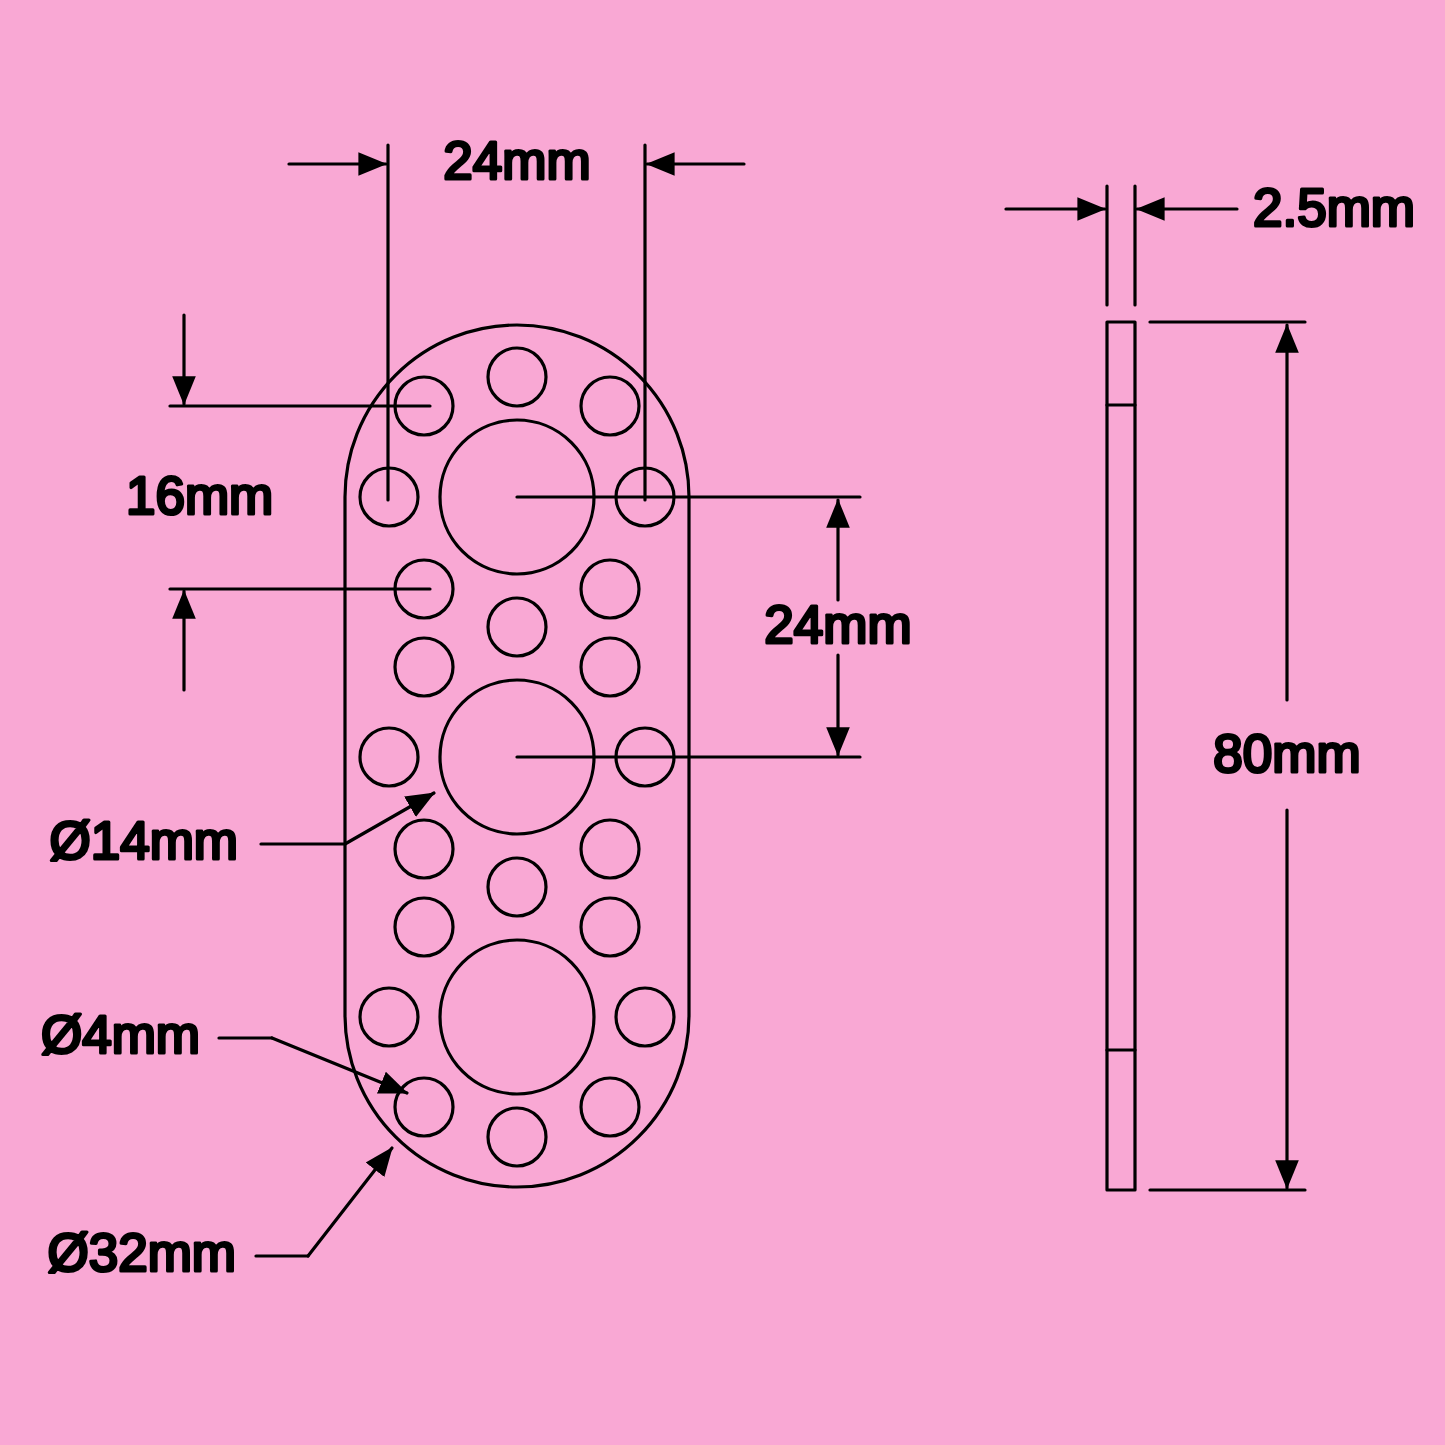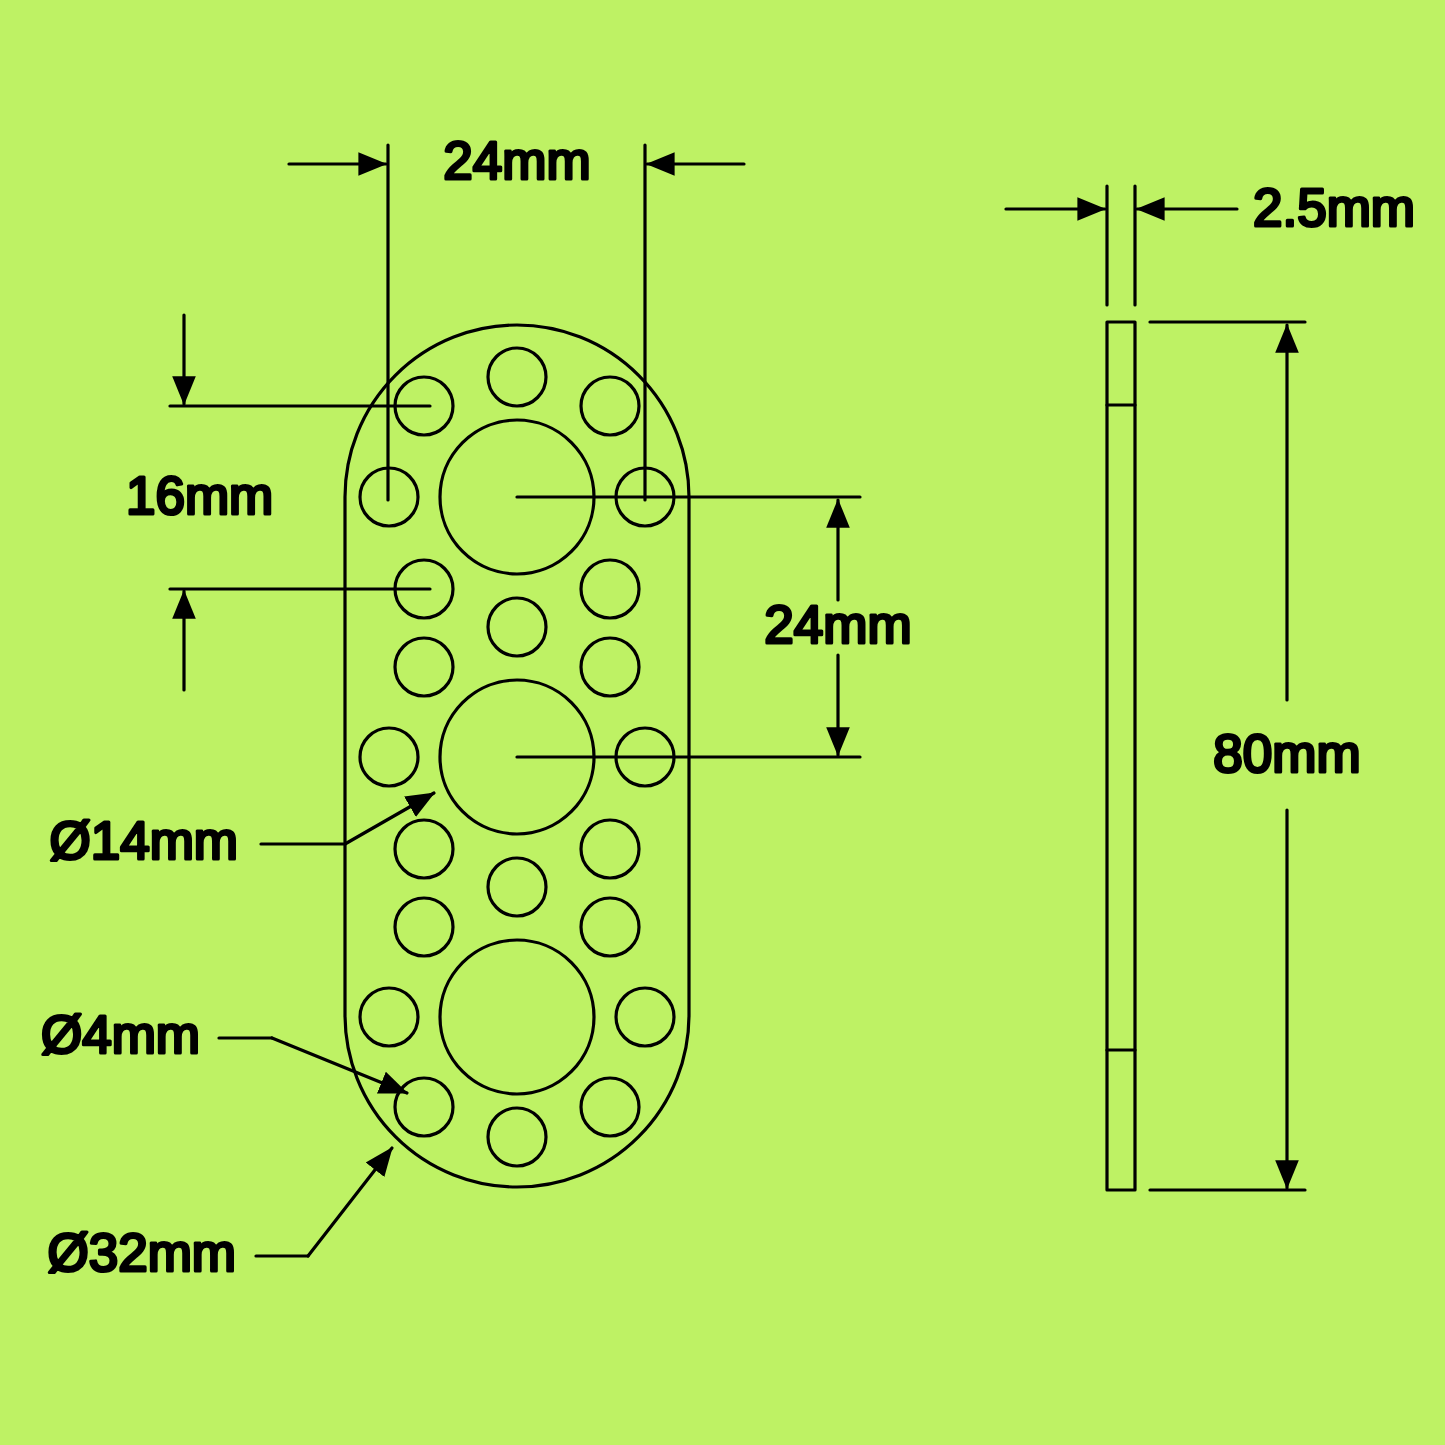--- a/index.html
+++ b/index.html
@@ -11,21 +11,21 @@
   body {
     width: 1445px;
     height: 1445px;
     font-family: "Liberation Sans", sans-serif;
     overflow: hidden;
   }
   #sheet {
     position: relative;
     width: 1445px;
     height: 1445px;
-    background: #bef264;
+    background: #f9a8d4;
   }
   #drawing {
     position: absolute;
     left: 0;
     top: 0;
     width: 1445px;
     height: 1445px;
   }
   .dimtext {
     font-family: "Liberation Sans", sans-serif;

